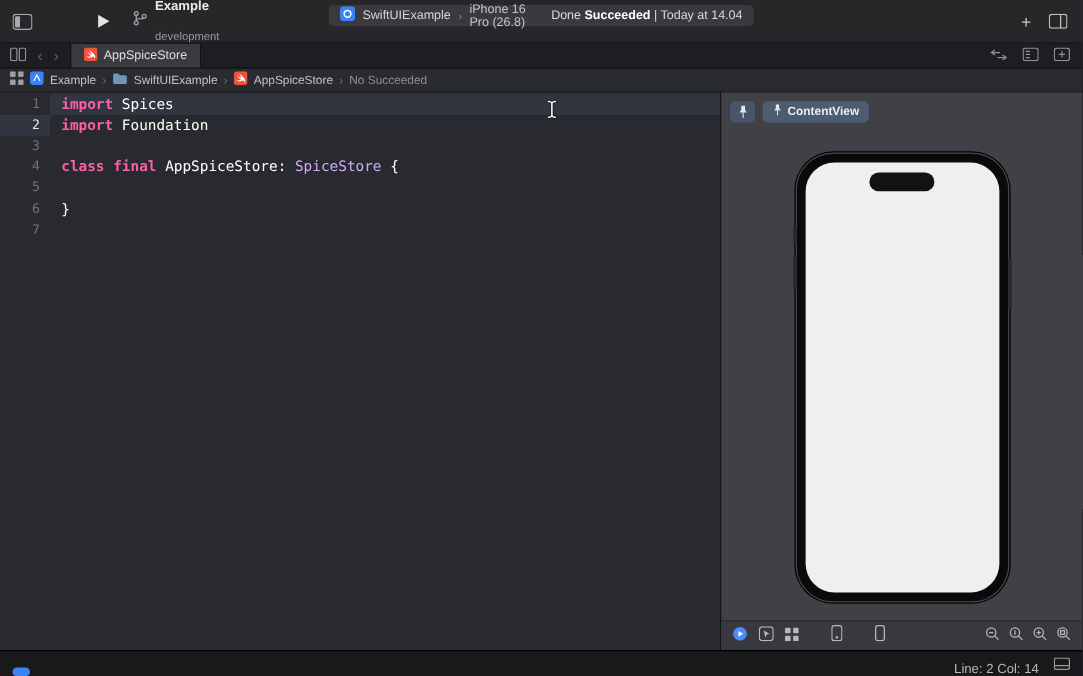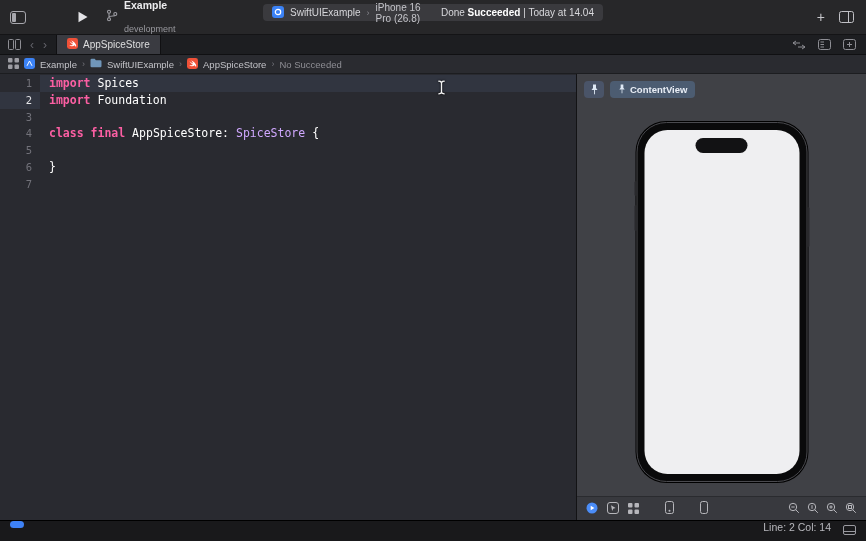--- a/index.html
+++ b/index.html
@@ -92,21 +92,21 @@
                  color: #000; letter-spacing: -0.1px; }
 
   
   .canvas-bottombar { flex: 0 0 24px; background: #38393e; border-top: 1px solid #2a2b2f;
                       display: flex; align-items: center; padding: 0 9px; gap: 9px; }
   .cb-gap { width: 8px; }
   .cb-right { margin-left: auto; display: flex; align-items: center; gap: 7px; }
 
   
   .statusbar { flex: 0 0 21px; background: #19191b; border-top: 1px solid #000;
-               display: flex; align-items: flex-start; padding: 0 10px; gap: 8px; }
+               display: flex; align-items: flex-end; padding: 0 10px; gap: 8px; }
   .progress-pill { width: 14px; height: 7px; border-radius: 3.5px; background: #3e82f7; }
   .line-col { margin-left: auto; font-size: 10.5px; color: #b9b9be; margin-right: 4px; }
 
   
   .ibeam { position: absolute; left: 437px; top: 80px; z-index: 20;
            filter: drop-shadow(0 0 1px rgba(0,0,0,0.9)); pointer-events: none; }
 </style>
 </head>
 <body>
 

